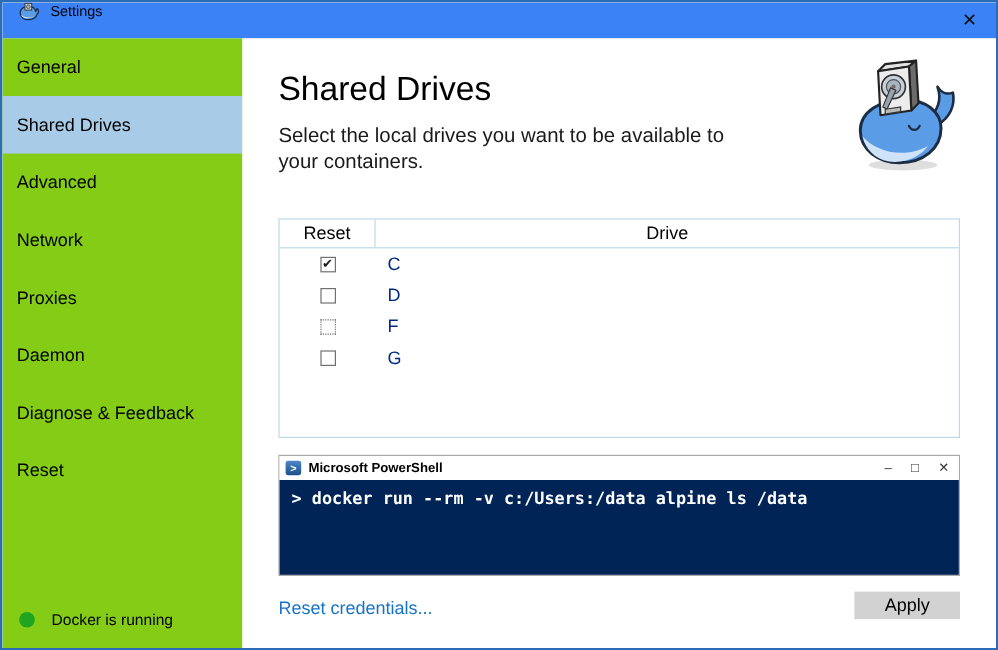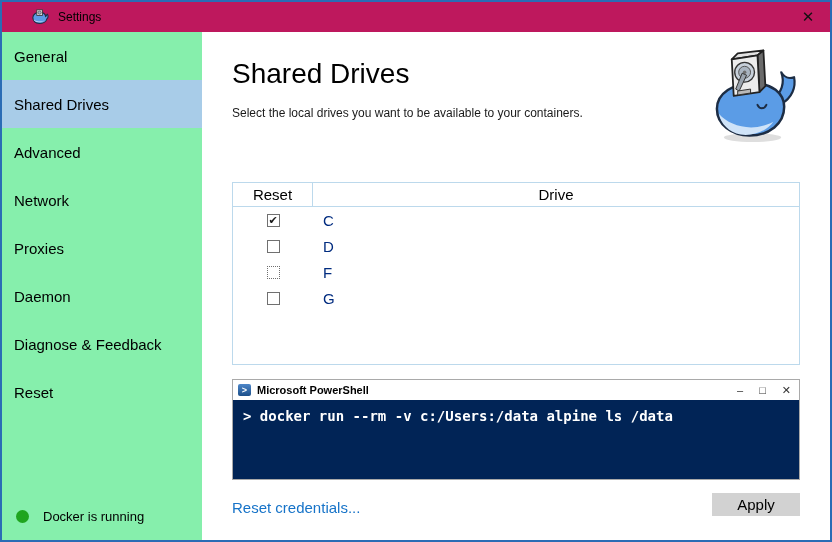--- a/index.html
+++ b/index.html
@@ -8,34 +8,34 @@
 
   .window {
     position:relative; width:832px; height:542px;
     background:#ffffff; border:2px solid #2a6cb5;
     overflow:hidden;
   }
 
   
   .titlebar {
     position:absolute; top:0; left:0; right:0; height:30px;
-    display:flex; align-items:center; padding-left:28px; background:#be185d;
+    display:flex; padding-left:12px; background:#3b82f6;
   }
   .titlebar .app-icon { width:20px; height:16px; margin-right:8px; }
   .titlebar .title { font-size:12px; color:#000; }
   .close-btn {
     position:absolute; top:0; right:0; width:44px; height:30px;
     display:flex; align-items:center; justify-content:center;
     font-size:15px; color:#111; cursor:pointer; background:transparent; border:none;
   }
 
   
   .sidebar {
     position:absolute; top:30px; left:0; bottom:0; width:200px;
-    background:#86efac;
+    background:#84cc16;
   }
   .side-item {
     height:48px; display:flex; align-items:center; padding-left:12px;
     font-size:15px; color:#000; cursor:pointer;
   }
   .side-item.selected { background:#a8cce8; }
   .side-status {
     position:absolute; left:14px; bottom:16px;
     display:flex; align-items:center;text-align:center;
   }
@@ -46,21 +46,21 @@
   .side-status .status-text { font-size:13px; color:#000; }
 
   
   .main { position:absolute; top:30px; left:200px; right:0; bottom:0; background:#fff; }
   .page-title {
     position:absolute; left:30px; top:26px;
     font-size:28px; font-weight:300; color:#000; letter-spacing:0;
   }
   .page-desc {
     position:absolute; left:30px; top:70px; width:372px;
-    font-size:12px; line-height:22px; color:#1a1a1a;
+    font-size:17px; line-height:22px; color:#1a1a1a;
   }
   .hero { position:absolute; left:506px; top:13px; width:94px; height:100px; }
 
   
   .drive-table {
     position:absolute; left:30px; top:150px; width:568px; height:183px;
     border:1px solid #bcd9ec; background:#fff;
   }
   .dt-header {
     display:grid; grid-template-columns:79px 1px 1fr; height:24px;

